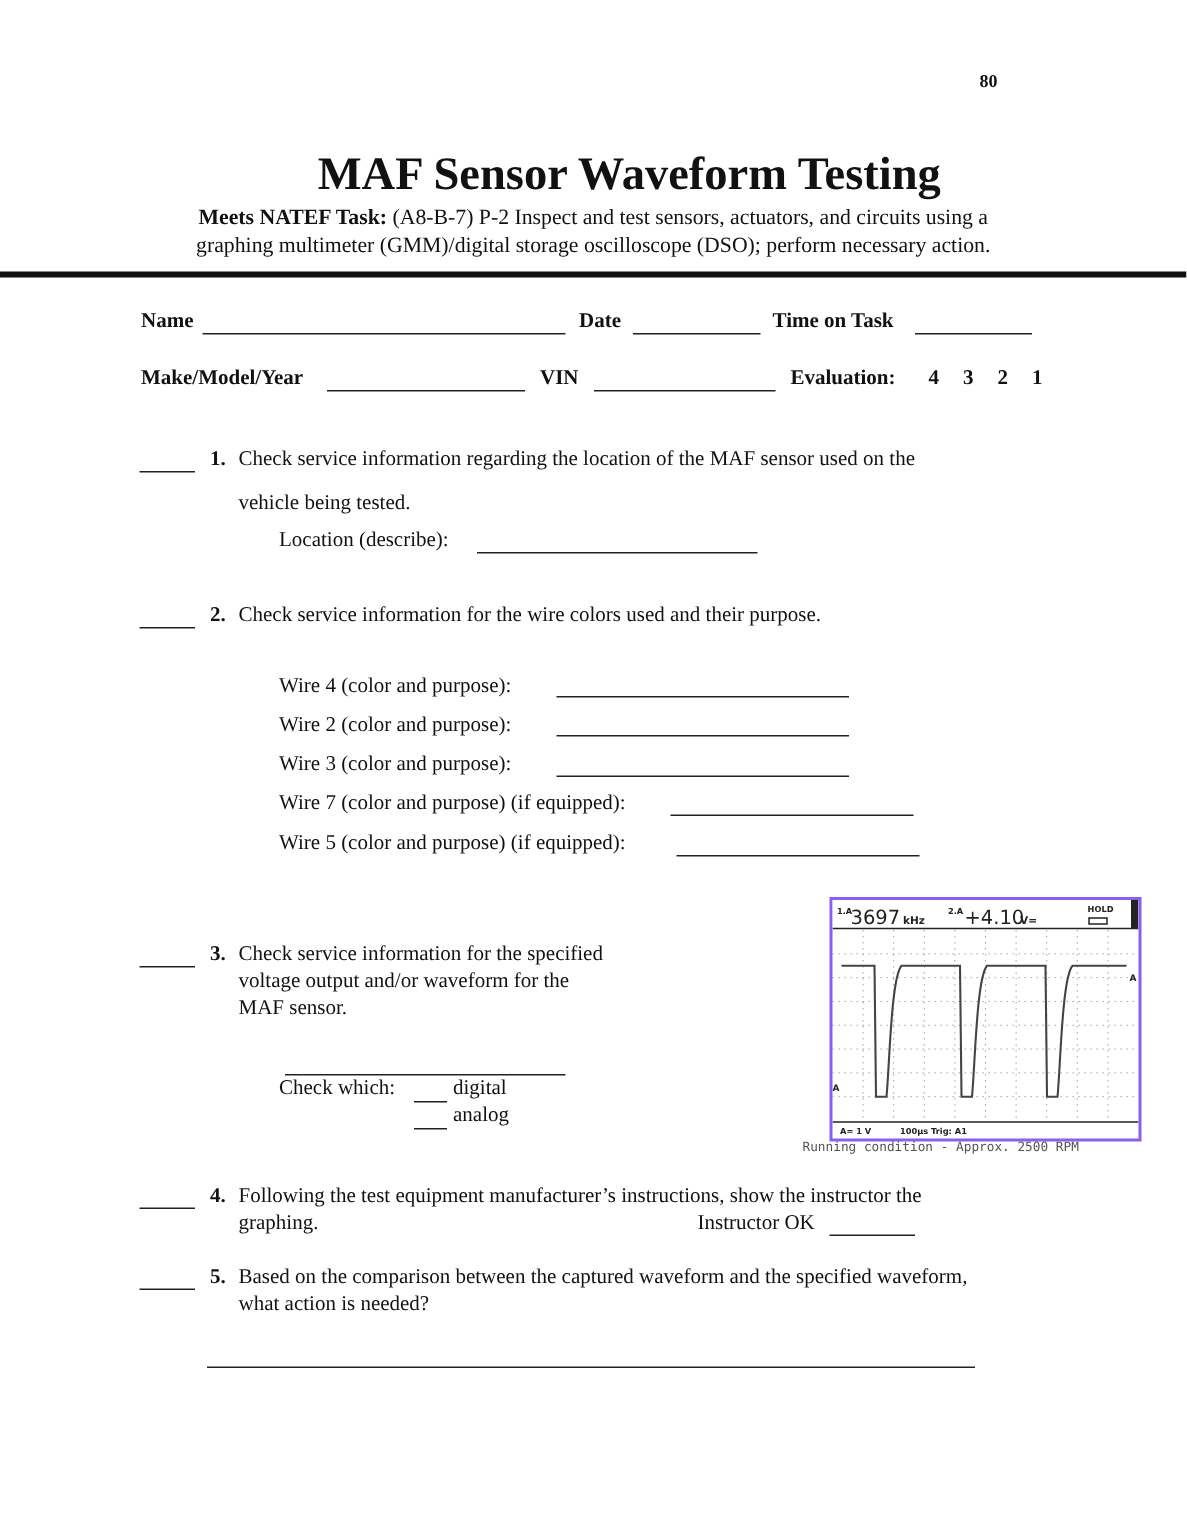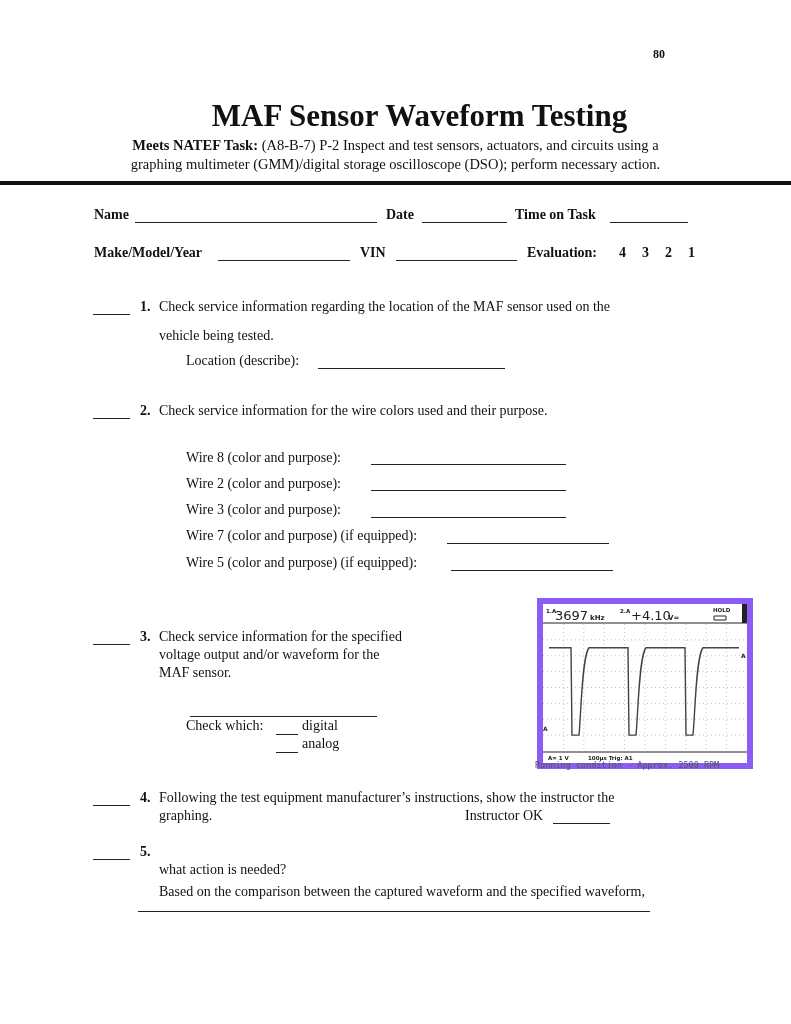--- a/index.html
+++ b/index.html
@@ -7,21 +7,21 @@
          font-family:"Liberation Serif", "DejaVu Serif", serif; color:#111; }
   .abs { position:absolute; white-space:nowrap; }
   .bold { font-weight:bold; }
   .line { position:absolute; border-bottom:1px solid #222; height:0; }
   .page-num { left:653px; top:47px; font-size:12px; font-weight:bold; }
   .title { left:0; width:791px; text-align:center; top:98px; font-size:31px; font-weight:bold;padding-left:24px; }
   .sub { left:0; width:791px; text-align:center; font-size:14.5px; }
   .rule { position:absolute; left:0; width:791px; top:181px; height:4px; background:#111; }
   .f { font-size:14px; }
   .item-num { font-weight:bold; }
-  .scope { position:absolute; left:537px; top:598px; width:204px; height:159px; border:6px solid #8b5cf6; background:#fff; }
+  .scope { position:absolute; left:553px; top:598px; width:204px; height:159px; border:2px solid #8b5cf6; background:#fff; }
   .scope svg { display:block; }
   .caption { left:535px; top:760px; font-family:"DejaVu Sans Mono","Liberation Mono",monospace; font-size:8.5px; color:#555; }
 </style>
 </head>
 <body>
 
 <div class="abs page-num">80</div>
 <div class="abs title">MAF Sensor Waveform Testing</div>
 <div class="abs sub" style="top:137px;">
   <span class="bold">Meets NATEF Task:</span>
@@ -51,21 +51,21 @@
 <div class="abs f item-num" style="left:140px;top:299px;">1.</div>
 <div class="abs f" style="left:159px;top:299px;">Check service information regarding the location of the MAF sensor used on the</div>
 <div class="abs f" style="left:159px;top:328px;">vehicle being tested.</div>
 <div class="abs f" style="left:186px;top:353px;">Location (describe):</div>
 <div class="line" style="left:318px;top:368px;width:187px;"></div>
 
 <div class="line" style="left:93px;top:418px;width:37px;"></div>
 <div class="abs f item-num" style="left:140px;top:403px;">2.</div>
 <div class="abs f" style="left:159px;top:403px;">Check service information for the wire colors used and their purpose.</div>
 
-<div class="abs f" style="left:186px;top:450px;">Wire 8 (color and purpose):</div>
+<div class="abs f" style="left:186px;top:450px;">Wire 4 (color and purpose):</div>
 <div class="line" style="left:371px;top:464px;width:195px;"></div>
 <div class="abs f" style="left:186px;top:476px;">Wire 2 (color and purpose):</div>
 <div class="line" style="left:371px;top:490px;width:195px;"></div>
 <div class="abs f" style="left:186px;top:502px;">Wire 3 (color and purpose):</div>
 <div class="line" style="left:371px;top:517px;width:195px;"></div>
 <div class="abs f" style="left:186px;top:528px;">Wire 7 (color and purpose) (if equipped):</div>
 <div class="line" style="left:447px;top:543px;width:162px;"></div>
 <div class="abs f" style="left:186px;top:555px;">Wire 5 (color and purpose) (if equipped):</div>
 <div class="line" style="left:451px;top:570px;width:162px;"></div>
 
@@ -124,15 +124,15 @@
 
 <div class="line" style="left:93px;top:805px;width:37px;"></div>
 <div class="abs f item-num" style="left:140px;top:790px;">4.</div>
 <div class="abs f" style="left:159px;top:790px;">Following the test equipment manufacturer’s instructions, show the instructor the</div>
 <div class="abs f" style="left:159px;top:808px;">graphing.</div>
 <div class="abs f" style="left:465px;top:808px;">Instructor OK</div>
 <div class="line" style="left:553px;top:823px;width:57px;"></div>
 
 <div class="line" style="left:93px;top:859px;width:37px;"></div>
 <div class="abs f item-num" style="left:140px;top:844px;">5.</div>
-<div class="abs f" style="left:159px;top:884px;">Based on the comparison between the captured waveform and the specified waveform,</div>
+<div class="abs f" style="left:159px;top:844px;">Based on the comparison between the captured waveform and the specified waveform,</div>
 <div class="abs f" style="left:159px;top:862px;">what action is needed?</div>
 <div class="line" style="left:138px;top:911px;width:512px;"></div>
 
 </body></html>

